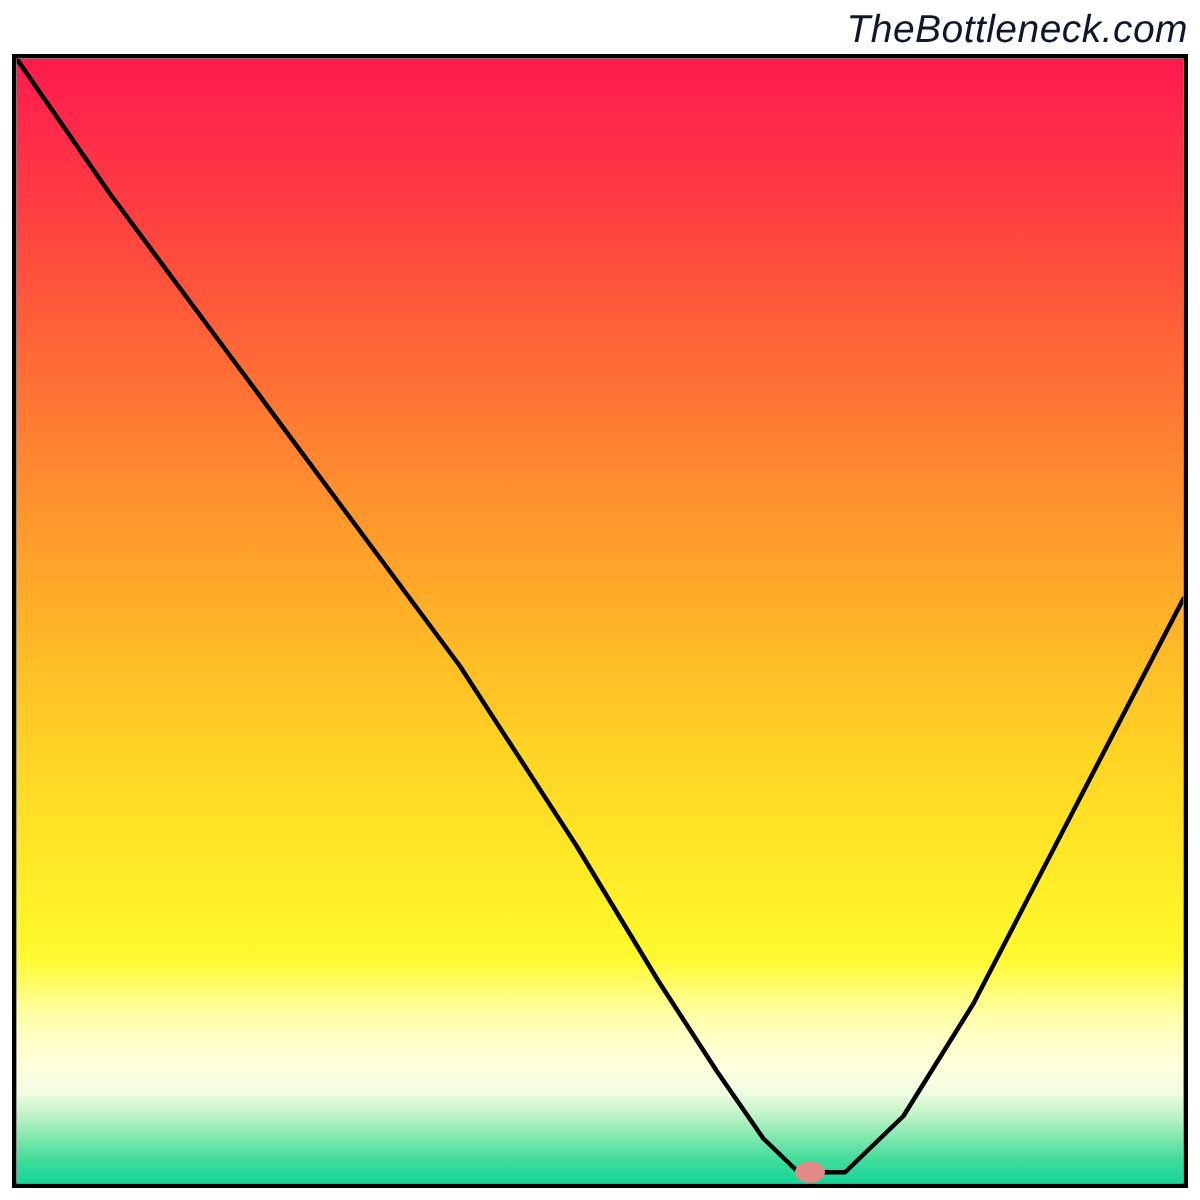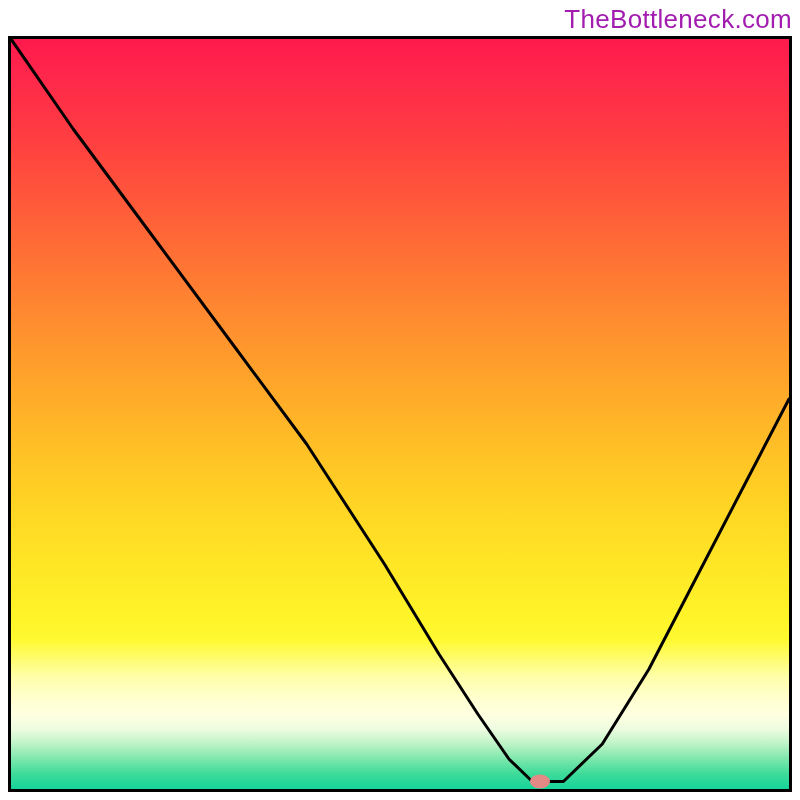--- a/index.html
+++ b/index.html
@@ -13,24 +13,25 @@
   .frame {
     position: relative;
     width: 800px;
     height: 800px;
     box-sizing: border-box;
   }
   .watermark {
     position: absolute;
     top: 4px;
     right: 8px;
-    color: #a21caf;
+    color: #0f172a;
     font-size: 26px;
     font-weight: 500;
     letter-spacing: 0.3px;
+    font-style: italic;
   }
   .plot-box {
     position: absolute;
     left: 8px;
     top: 36px;
     width: 784px;
     height: 756px;
     border: 3px solid #000000;
     box-sizing: border-box;
     overflow: hidden;

